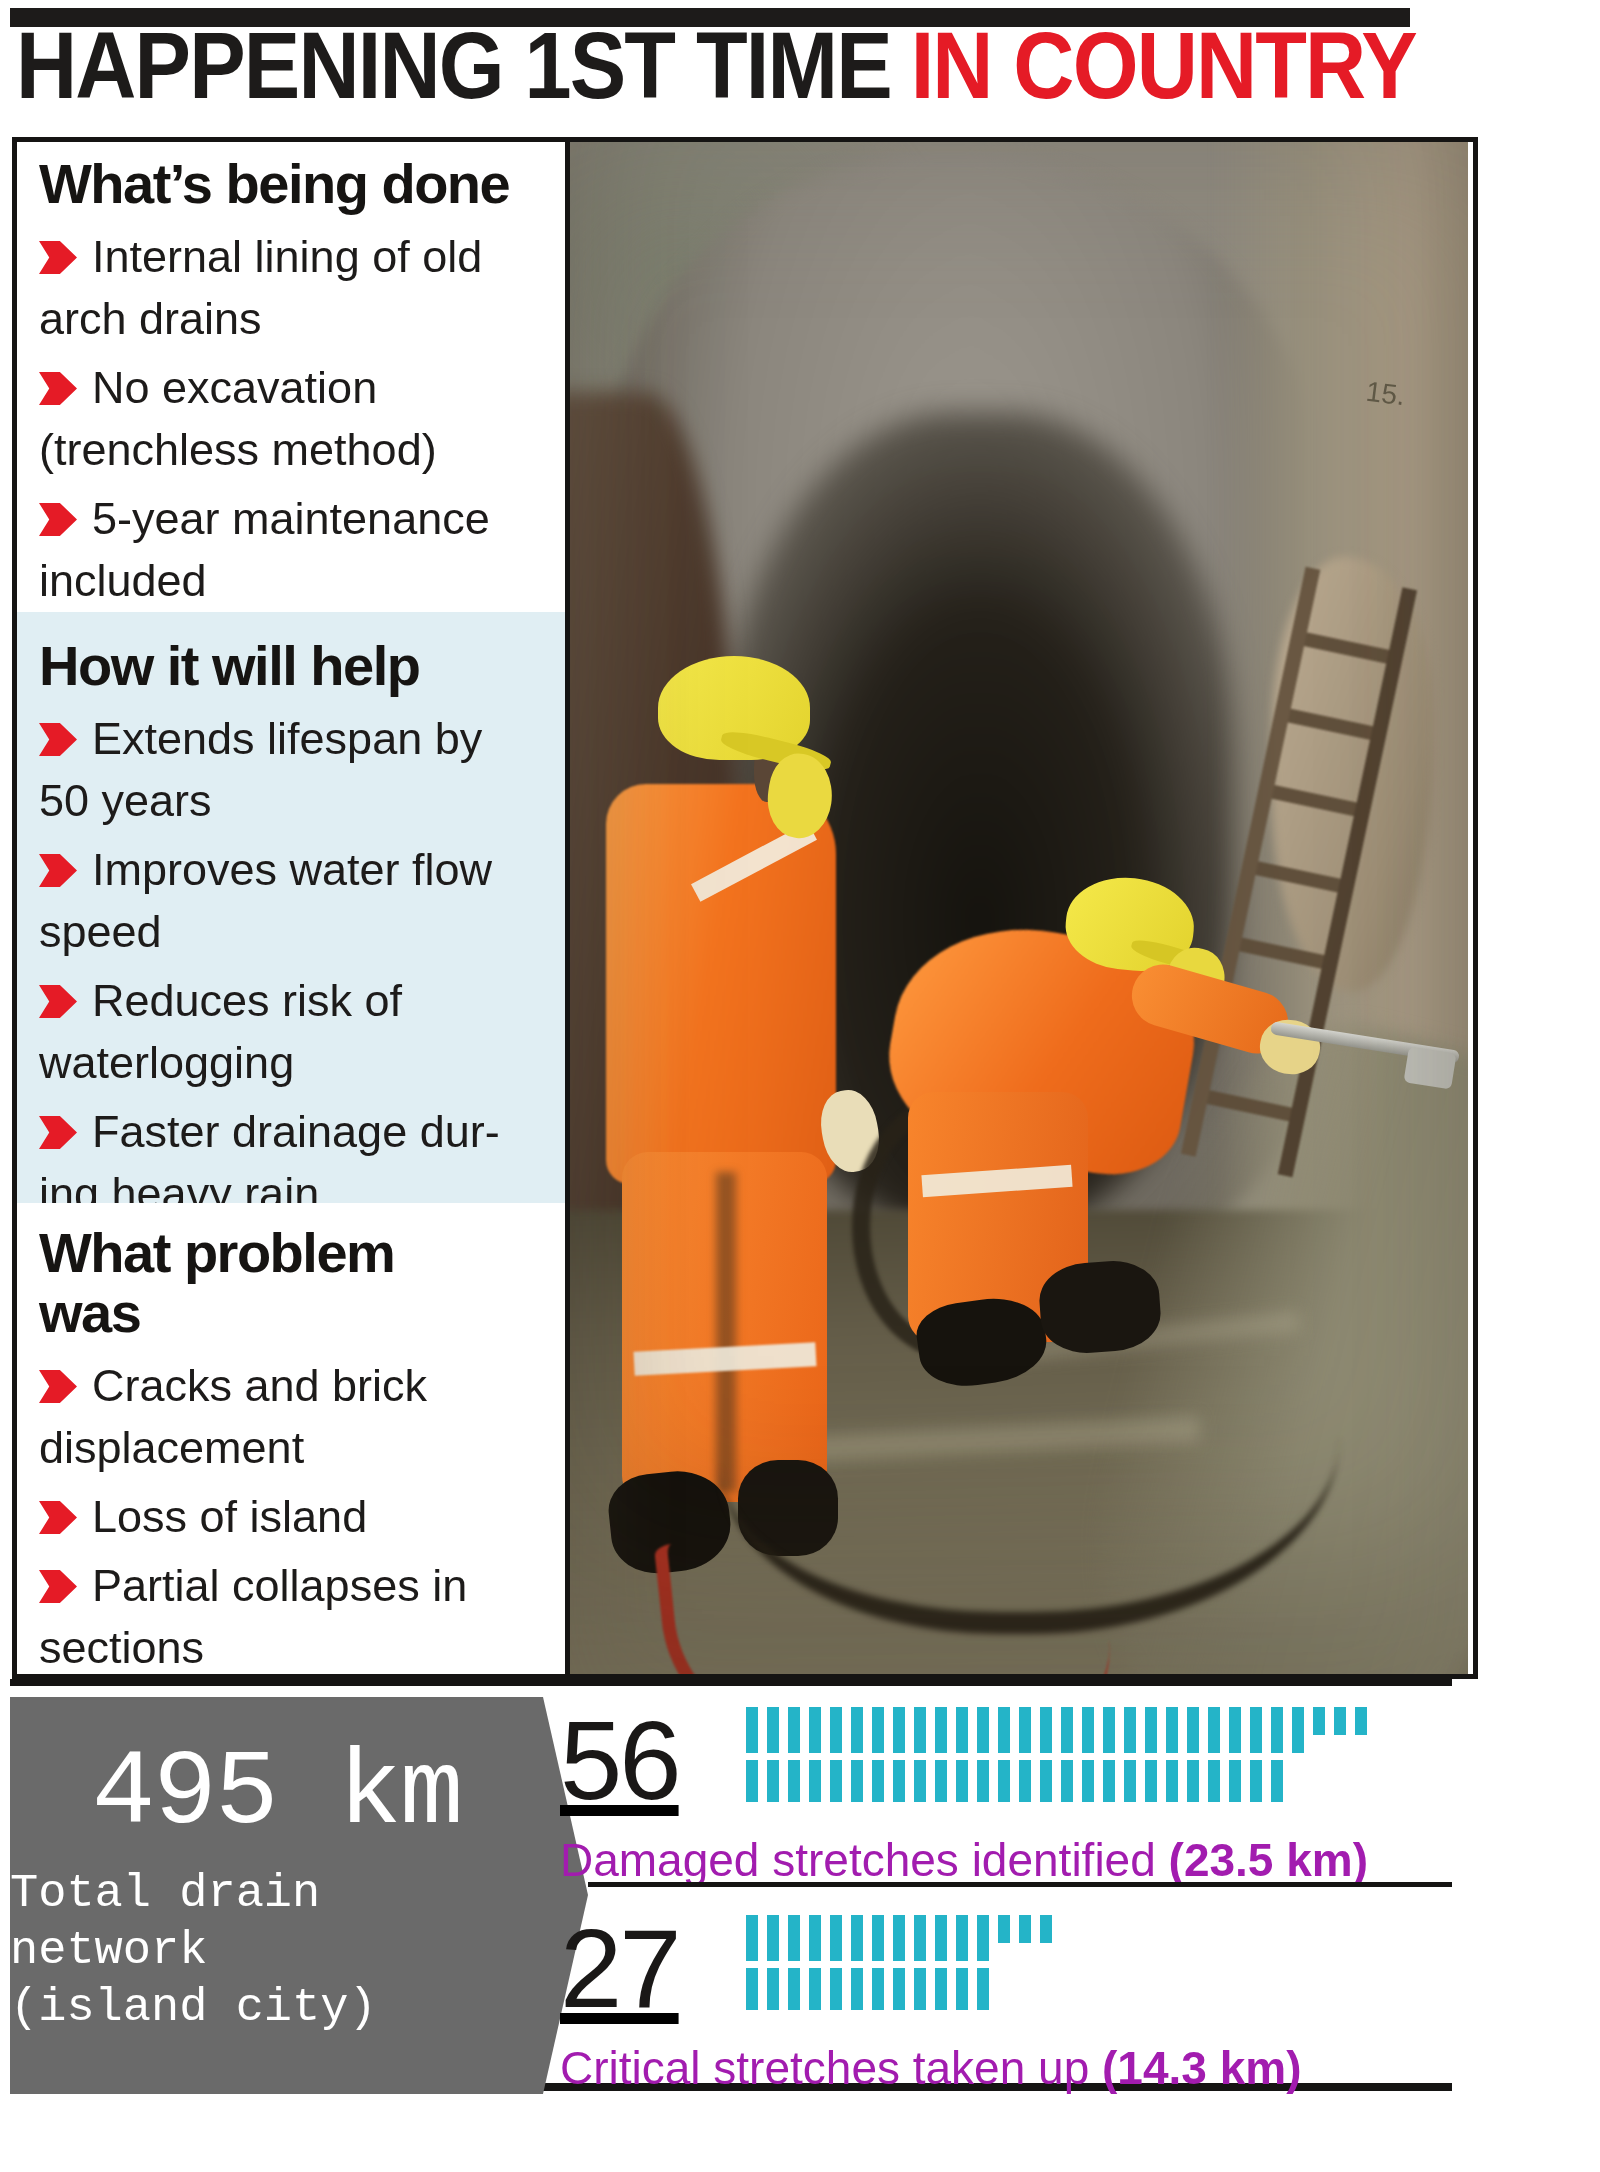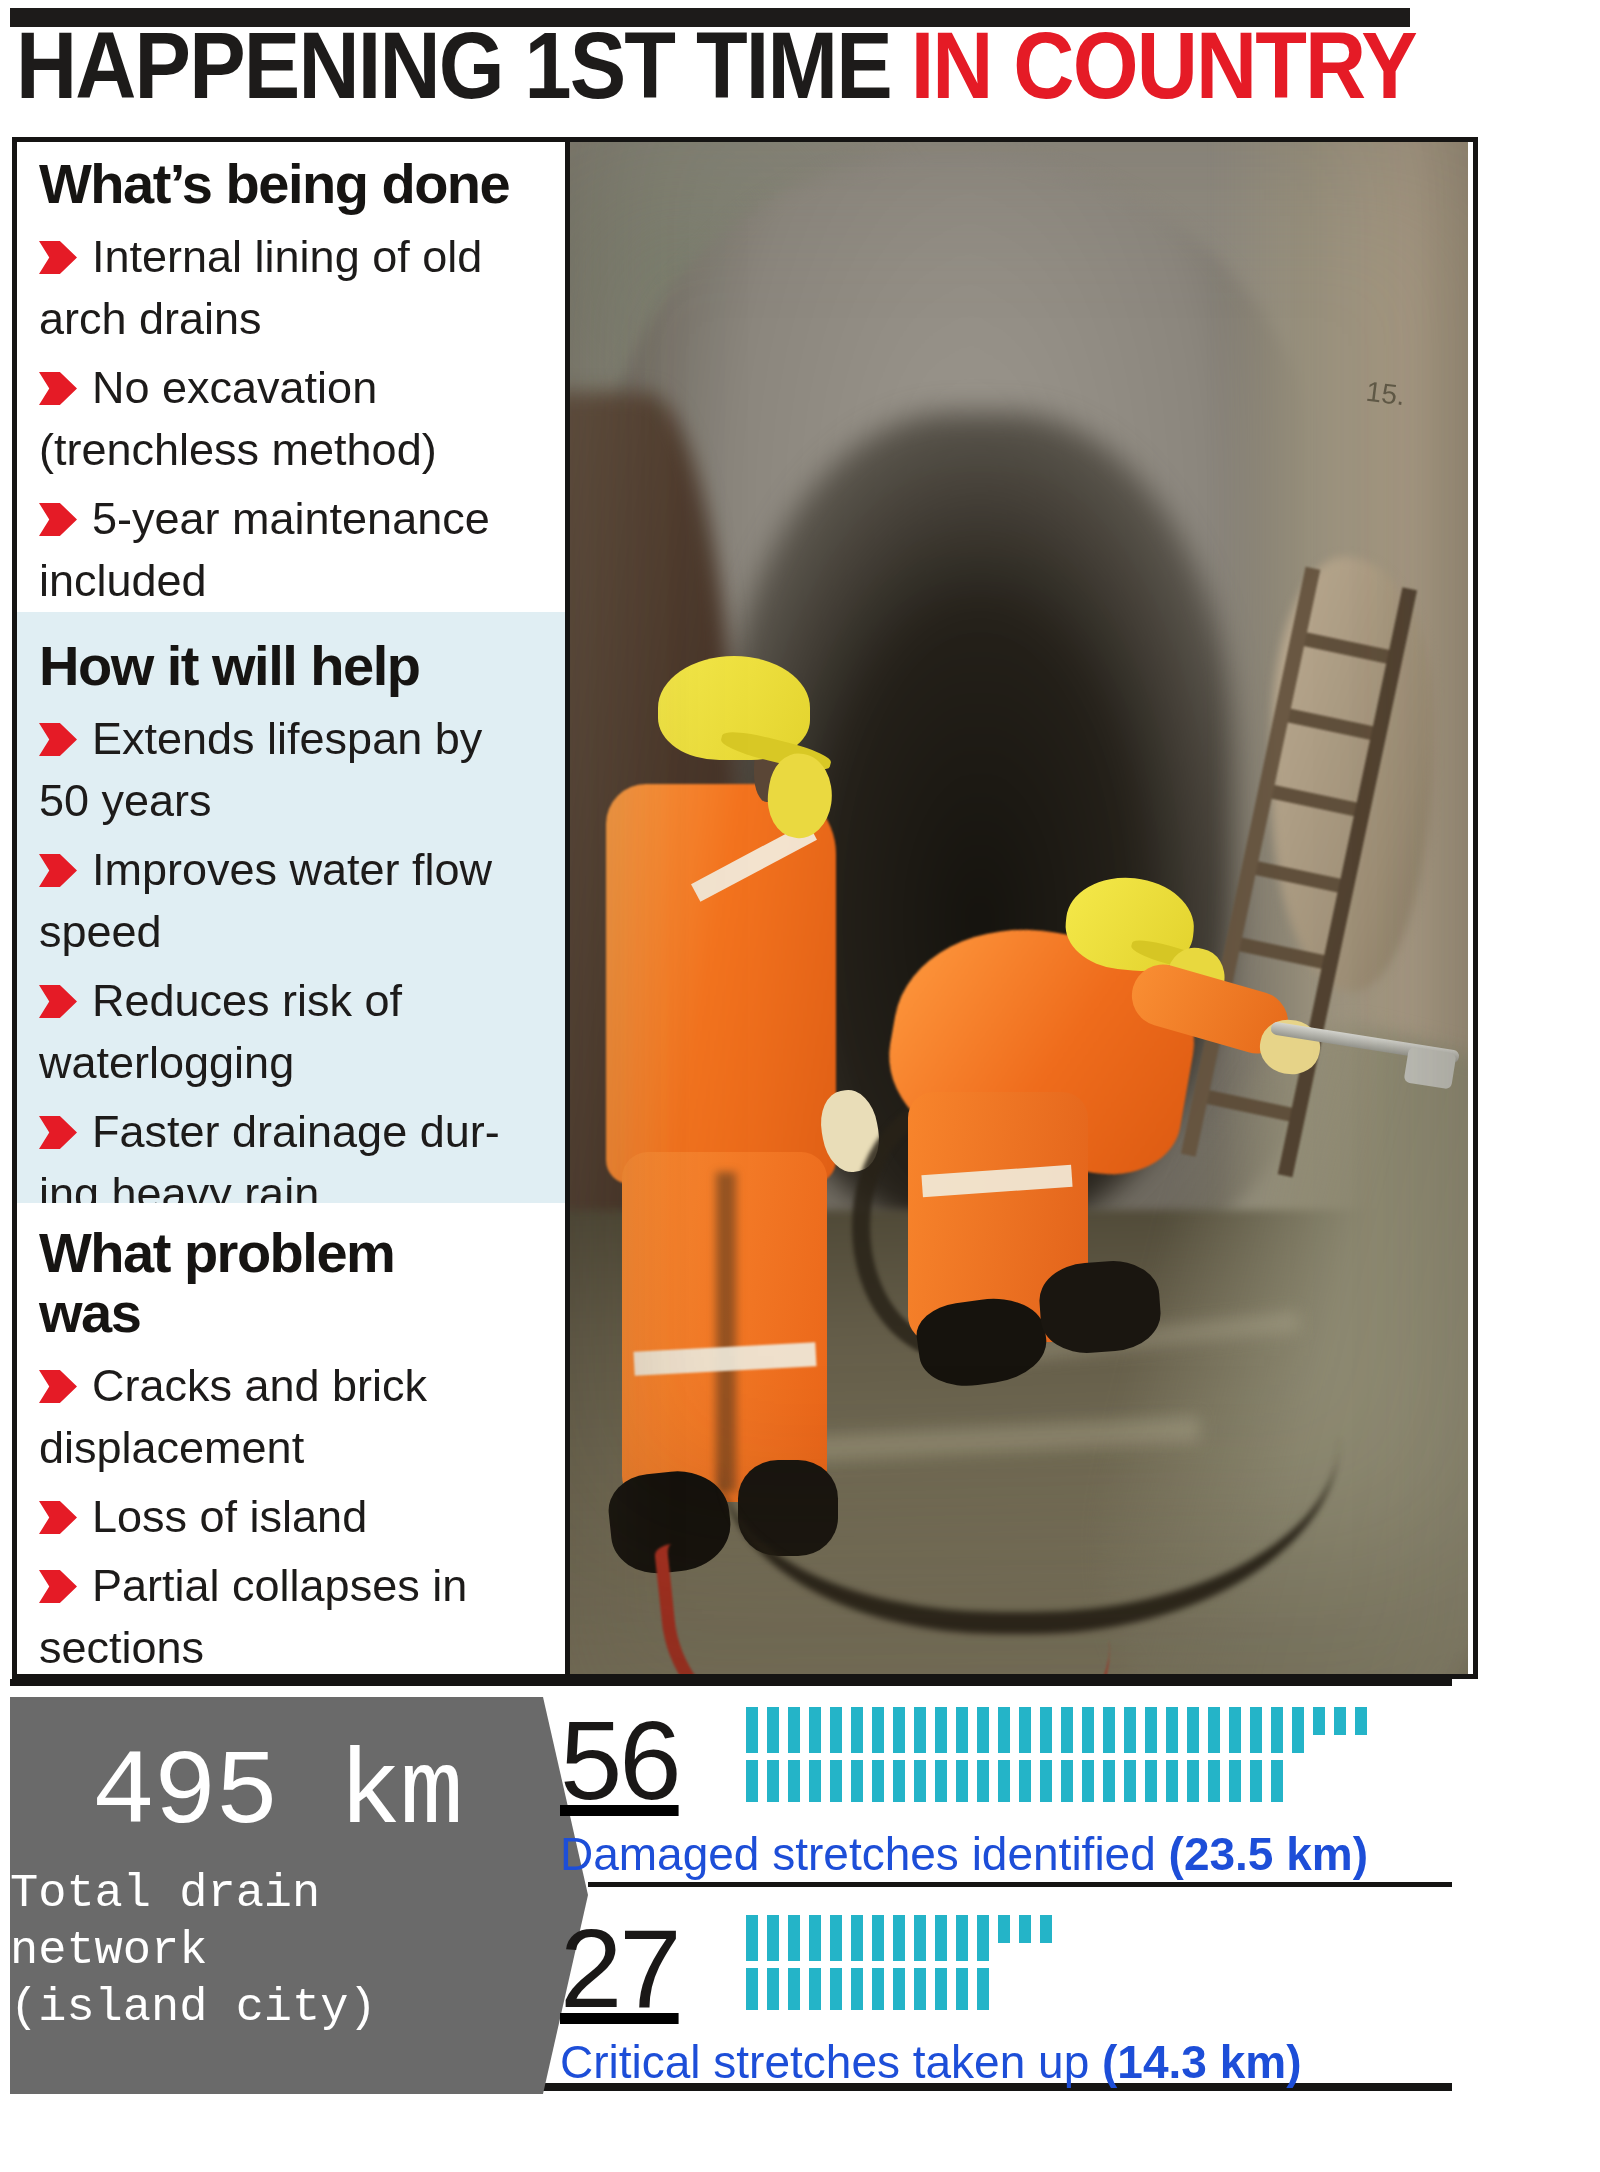--- a/index.html
+++ b/index.html
@@ -143,21 +143,21 @@
   .stat-row{position:absolute;left:550px;}
   .row1{top:14px;} .row2{top:222px;}
   .stat-line{display:flex;align-items:flex-end;text-decoration:underline;}
   .stat-value{font-size:112px;line-height:104px;color:#1a1817;letter-spacing:-3px;
         min-width:158px;font-weight:400;}
   .ticks{margin:7px 0 0 28px;}
   .tick-row{display:flex;align-items:flex-start;height:46px;margin-bottom:7px;}
   .tick{width:12px;height:46px;margin-right:9px;background:#24b4c8;}
   .tick-row.second .tick{height:42px;}
   .tick.short{height:28px;}
-  .stat-label{margin-top:14px;font-size:46px;color:#1d4ed8;white-space:nowrap;font-weight:400;}
+  .stat-label{margin-top:20px;font-size:46px;color:#a21caf;white-space:nowrap;font-weight:400;}
   .stat-label b{font-weight:700;}
 </style>
 </head>
 <body>
 
 <div id="canvas">
 
   <div class="topbar"></div>
 
   <h1 class="title"><span class="blk">HAPPENING 1ST TIME</span><span class="red">IN COUNTRY</span></h1>

